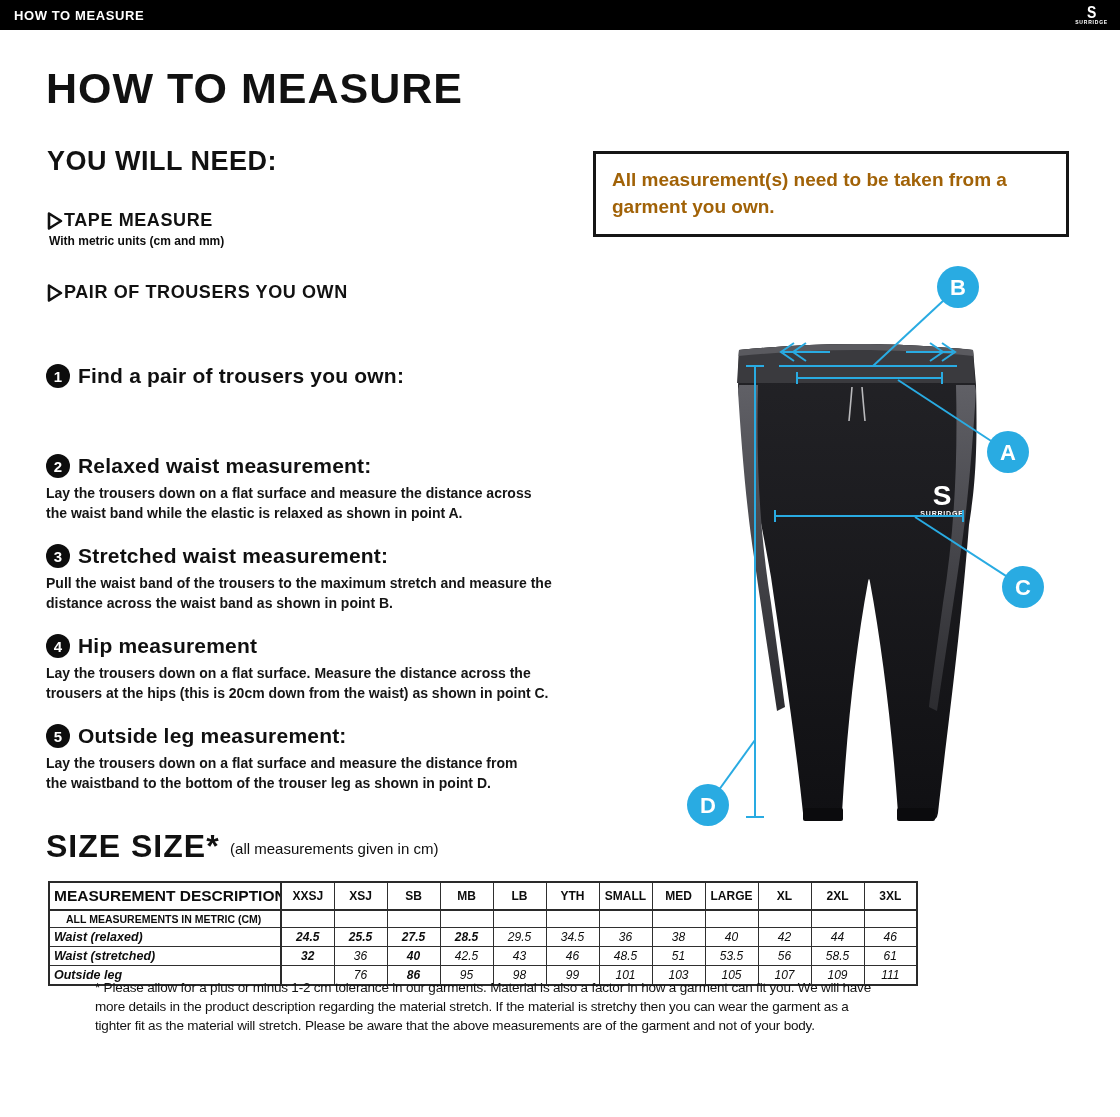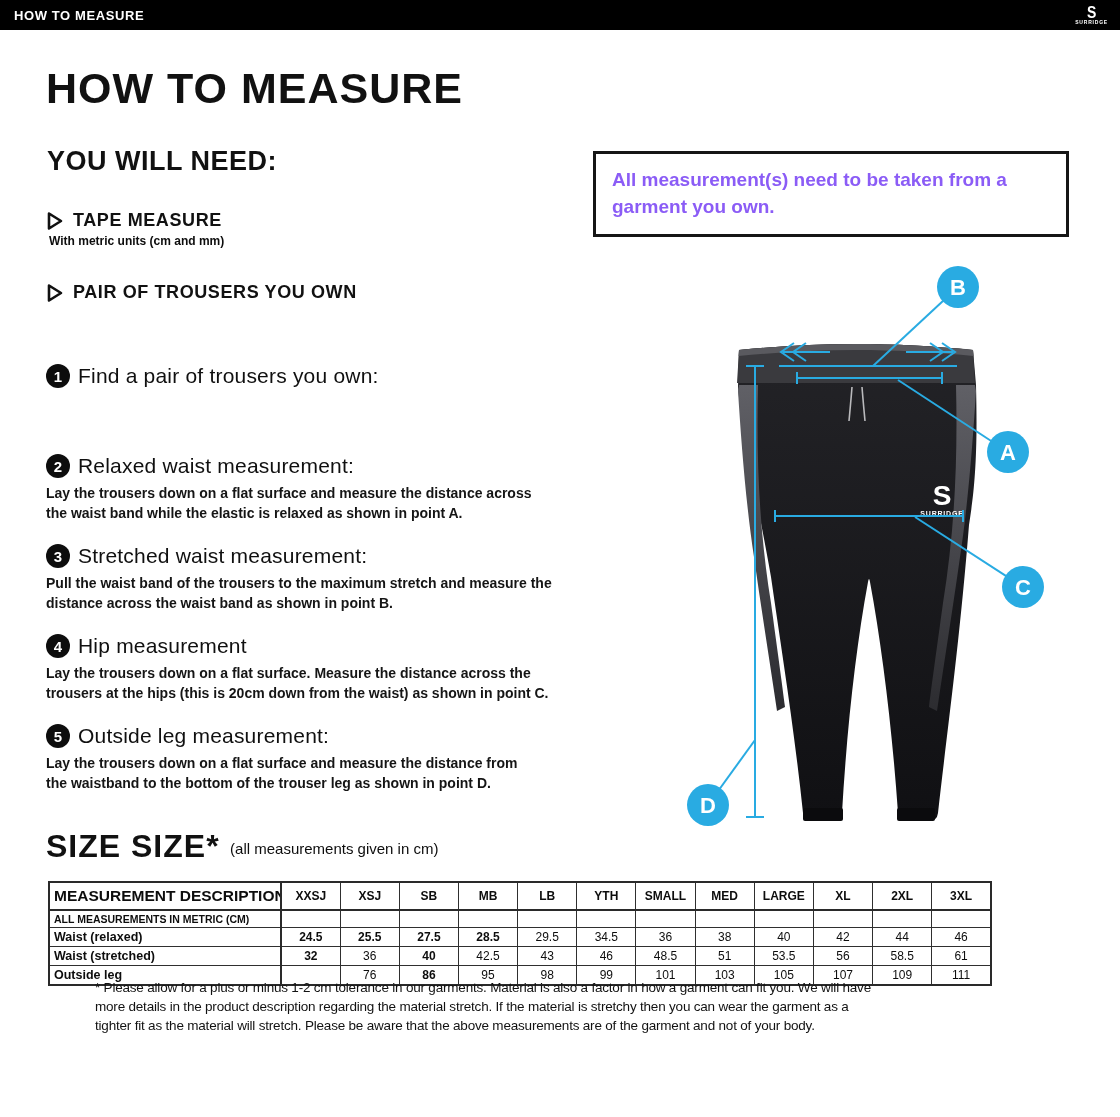--- a/index.html
+++ b/index.html
@@ -12,47 +12,47 @@
   .brandmark{display:flex;flex-direction:column;align-items:center;color:#fff;line-height:1;}
   .brandmark .s{font-size:14px;font-weight:900;transform:scaleY(1.15);}
   .brandmark .w{font-size:5px;font-weight:bold;letter-spacing:.8px;margin-top:1px;}
 
   
   .h1{left:46px;top:64px;font-size:43px;font-weight:900;letter-spacing:1px;color:#111;}
   .h2{left:47px;top:146px;font-size:27px;font-weight:700;letter-spacing:.5px;color:#111;}
 
   
   .need{left:46px;width:620px;}
-  .need-head{display:flex;align-items:center;gap:9px;}
+  .need-head{display:flex;align-items:center;}
   .need-title{font-size:18px;font-weight:900;letter-spacing:.6px;color:#111;}
   .need-desc{font-size:12px;font-weight:bold;margin-top:3px;margin-left:3px;white-space:pre-line;}
 
   
-  .note{left:593px;top:151px;width:476px;box-sizing:border-box;border:3px solid #161616;padding:13px 16px;font-size:19px;font-weight:bold;line-height:1.42;white-space:pre-line;color:#8b5cf6;}
+  .note{left:593px;top:151px;width:476px;box-sizing:border-box;border:3px solid #161616;padding:13px 16px;font-size:19px;font-weight:bold;line-height:1.42;white-space:pre-line;color:#a16207;}
 
   
   .step{left:46px;width:620px;}
   .step-head{display:flex;align-items:center;gap:8px;}
   .step-num{width:24px;height:24px;border-radius:50%;background:#0d0d0d;color:#fff;font-size:15px;font-weight:bold;display:flex;align-items:center;justify-content:center;flex:0 0 24px;}
-  .step-title{font-size:21px;font-weight:400;letter-spacing:.2px;color:#101010;}
+  .step-title{font-size:21px;font-weight:700;letter-spacing:.2px;color:#101010;}
   .step-body{font-size:14px;font-weight:bold;line-height:1.42;margin-top:6px;white-space:pre-line;color:#151515;}
 
   
   .sc-head{left:46px;top:828px;}
   .sc-title{font-size:32px;font-weight:900;letter-spacing:1px;color:#111;display:inline;}
   .sc-sub{font-size:15px;font-weight:normal;display:inline;margin-left:6px;position:relative;top:-3px;}
 
-  table.sizes{left:48px;top:881px;position:absolute;width:944px;border-collapse:collapse;table-layout:fixed;border:2px solid #2a2a2a;}
+  table.sizes{left:48px;top:881px;position:absolute;width:870px;border-collapse:collapse;table-layout:fixed;border:2px solid #2a2a2a;}
   table.sizes th,table.sizes td{border:1px solid #2f2f2f;text-align:center;padding:0;overflow:hidden;white-space:nowrap;}
   table.sizes th{height:26px;font-size:12px;font-weight:bold;border-bottom:2px solid #2a2a2a;}
   table.sizes th.desc{font-size:15.5px;text-align:left;padding-left:4px;}
   table.sizes col.c-desc{width:232px;}
   table.sizes .desc{border-right:2px solid #2a2a2a;}
-  tr.metric-row td{height:16px;font-size:10.5px;font-weight:bold;text-align:left;padding-left:4px;}
-  tr.data-row td{height:18px;font-size:12px;font-weight:normal;}
+  tr.metric-row td{height:16px;font-size:10.5px;font-weight:bold;text-align:left;padding-left:16px;}
+  tr.data-row td{height:18px;font-size:12px;font-weight:normal;font-style:italic;}
   tr.data-row td.rowlabel{font-size:12.5px;font-weight:bold;text-align:left;padding-left:4px;}
   tr.data-row td.b{font-weight:bold;}
 
   .footnote{left:47px;top:978px;width:856px;font-size:13.5px;line-height:1.42;letter-spacing:-.2px;white-space:pre-line;color:#121212;margin-left:48px;}
 
   
   .figure{left:680px;top:255px;width:410px;height:600px;}
   svg text{font-family:"Liberation Sans",sans-serif;}
 </style>
 </head>

